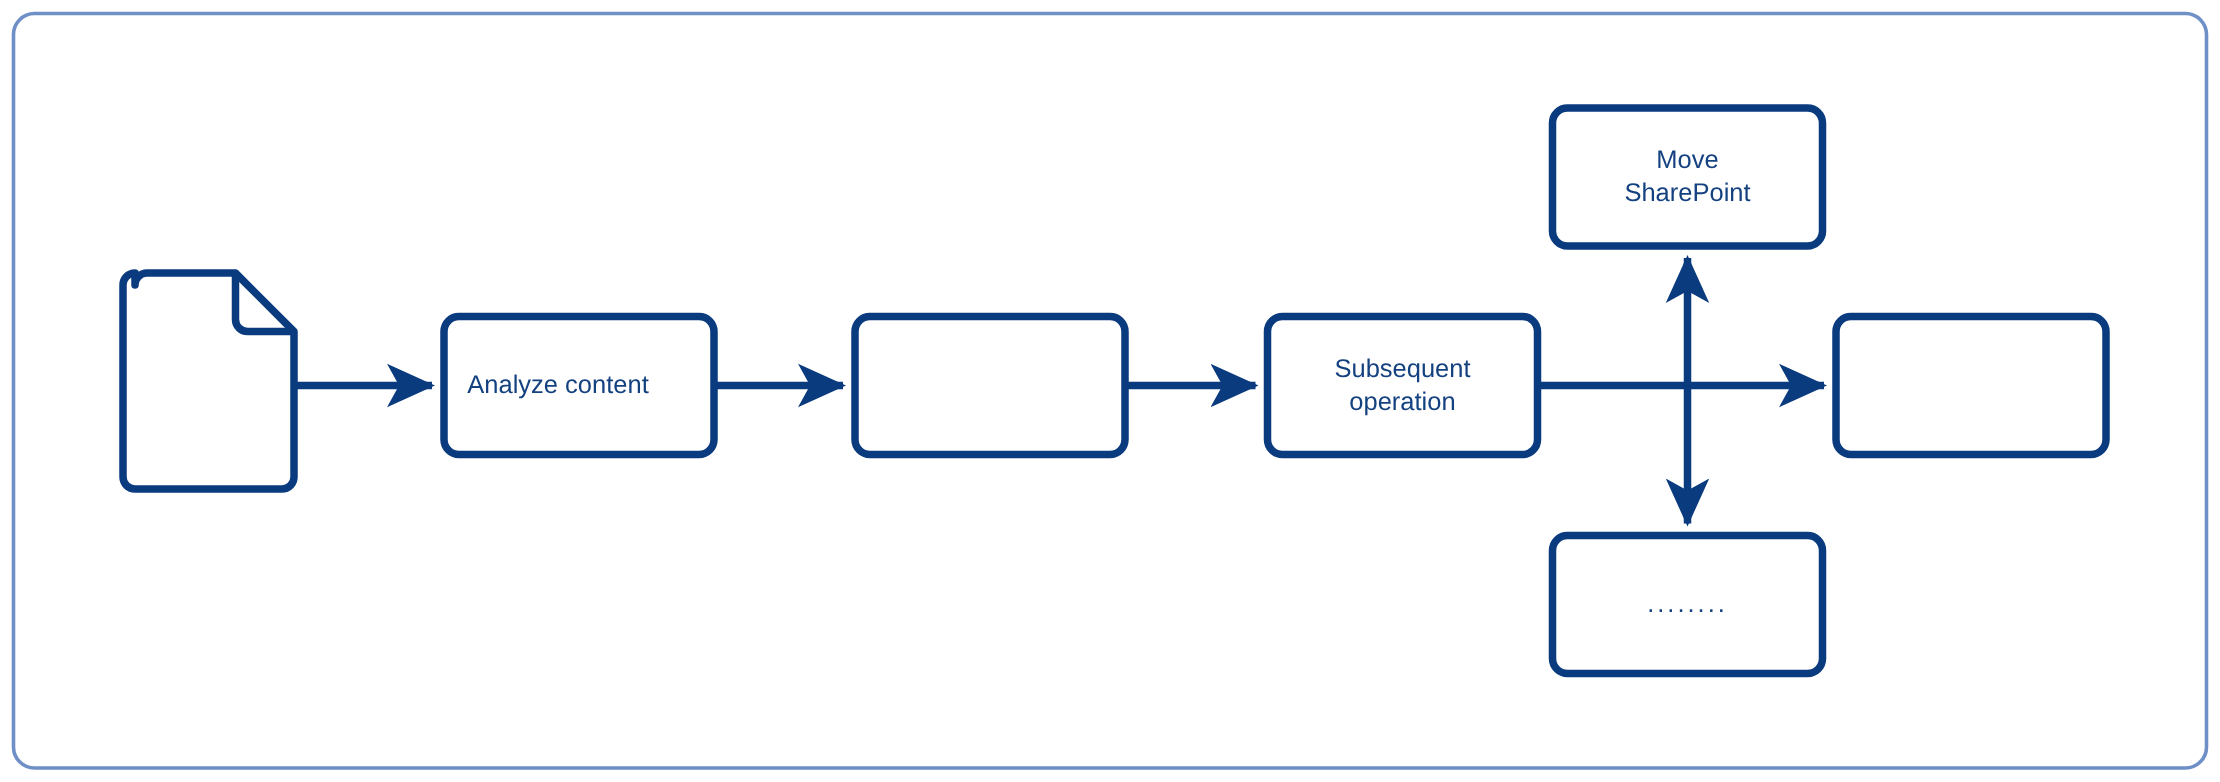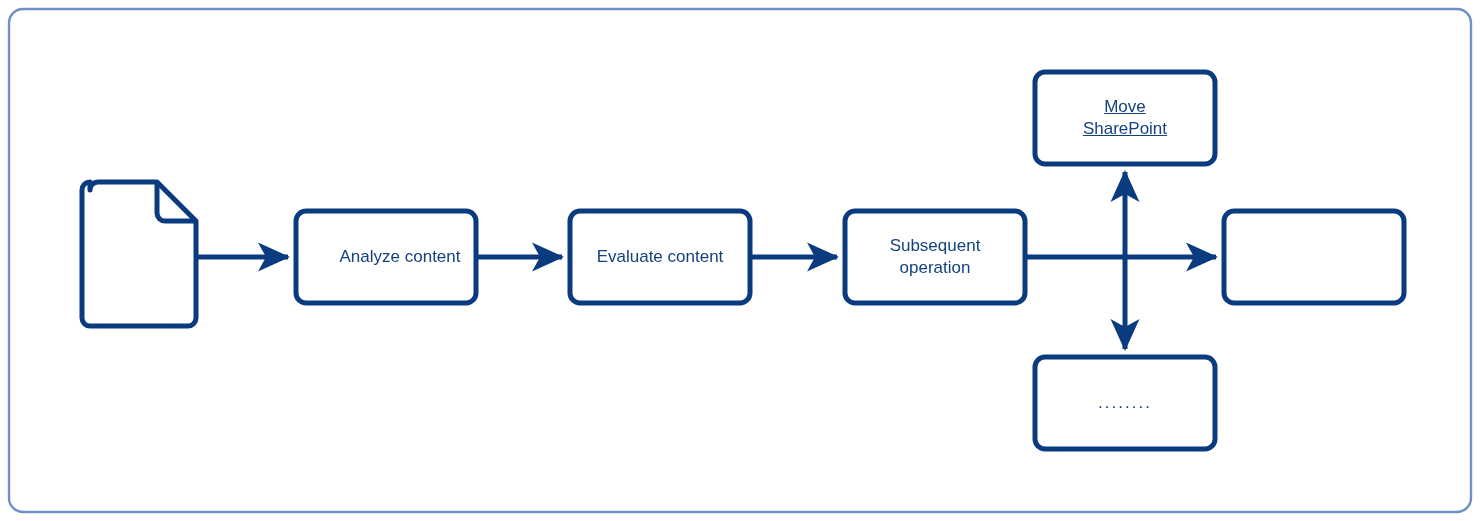--- a/index.html
+++ b/index.html
@@ -91,26 +91,25 @@
     <line x1="750" y1="257" x2="837" y2="257" stroke="#0b3b7f" stroke-width="5" marker-end="url(#arrowhead)"></line>
 
     <line x1="1025" y1="257" x2="1216" y2="257" stroke="#0b3b7f" stroke-width="5" marker-end="url(#arrowhead)"></line>
 
     <line x1="1125" y1="257" x2="1125" y2="172" stroke="#0b3b7f" stroke-width="5" marker-end="url(#arrowhead)"></line>
 
     <line x1="1125" y1="257" x2="1125" y2="349" stroke="#0b3b7f" stroke-width="5" marker-end="url(#arrowhead)"></line>
 
   </svg>
 
-  <div class="node-label" style="left:310px; top:211px; width:180px; height:92px;">Analyze content</div>
+  <div class="node-label" style="left:282px; top:211px; width:180px; height:92px;">Analyze content</div>
 
-  <div class="node-label" style="left:570px; top:211px; width:180px; height:92px;">Evaluate content</div>
 
   <div class="node-label" style="left:845px; top:211px; width:180px; height:92px;">Subsequent
 operation</div>
 
-  <div class="node-label" style="left:1035px; top:72px; width:180px; height:92px;text-decoration:underline;">Move
+  <div class="node-label" style="left:1035px; top:72px; width:180px; height:92px;">Move
 SharePoint</div>
 
 
   <div class="node-label ellipsis-label" style="left:1035px; top:357px; width:180px; height:92px;">........</div>
 
 </div>
 
 </body></html>

